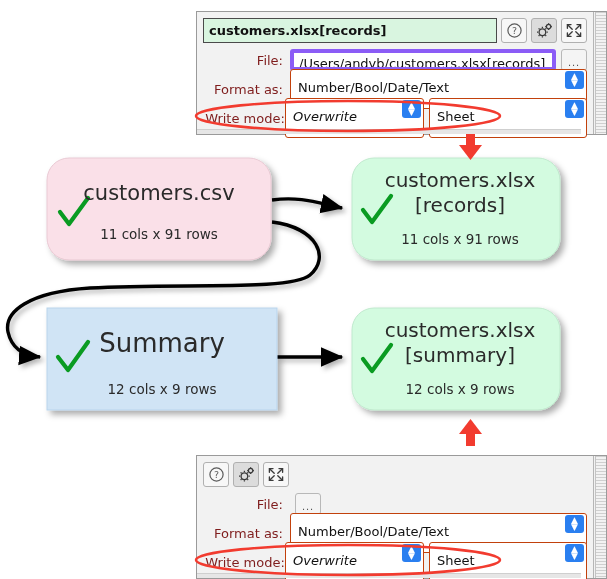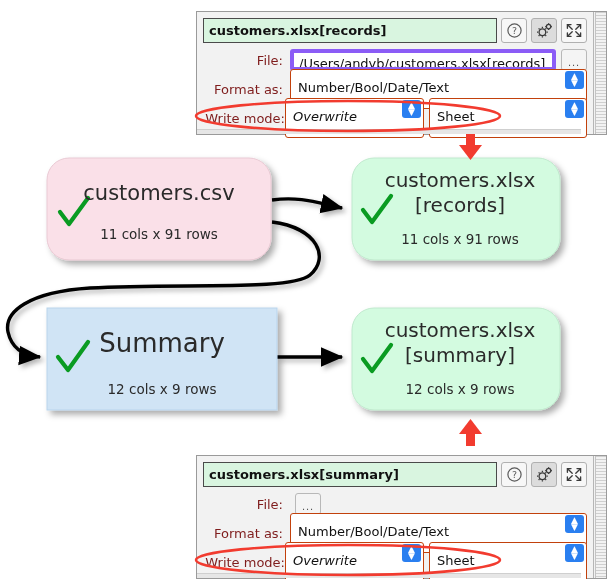--- a/index.html
+++ b/index.html
@@ -89,21 +89,21 @@
   .rlabel{
     font-family:"DejaVu Sans", sans-serif;
     font-size:13px;
     color:#7f1d1d;
     text-align:right;
     padding-right:7px;
     white-space:nowrap;
   }
   .rlabel.w-file{width:80px;}
   .rlabel.w-format{width:80px;text-align:right;}
-  .rlabel.w-write{width:80px;text-align:right;padding-left:2px;padding-right:0;}
+  .rlabel.w-write{width:80px;text-align:center;padding-left:2px;padding-right:0;}
 
   .textfield{
     flex:1;
     height:22px;line-height:21px;
     background:#ffffff;
     border:4px solid #8b5cf6;
     border-radius:3px;
     box-sizing:border-box;
     font-family:"DejaVu Sans", sans-serif;
     font-size:13px;
@@ -308,21 +308,20 @@
 
       <div class="hsep"></div>
     </div>
     <div class="scrollstrip"></div>
   </div>
 
   <div class="panel panel-bottom">
     <div class="panel-inner">
 
       <div class="titlerow">
-        <div class="title-field">customers.xlsx[summary]</div>
 
         <div class="tbtn">
           <svg width="17" height="17" viewBox="0 0 17 17">
             <circle cx="8.5" cy="8.5" r="6.6" fill="none" stroke="#5a5a5a" stroke-width="1.2"></circle>
             <text x="8.5" y="12.1" text-anchor="middle" font-size="9.5" font-family="DejaVu Sans, sans-serif" fill="#5a5a5a">?</text>
           </svg>
         </div>
 
         <div class="tbtn active">
           <svg width="19" height="17" viewBox="0 0 19 17">

